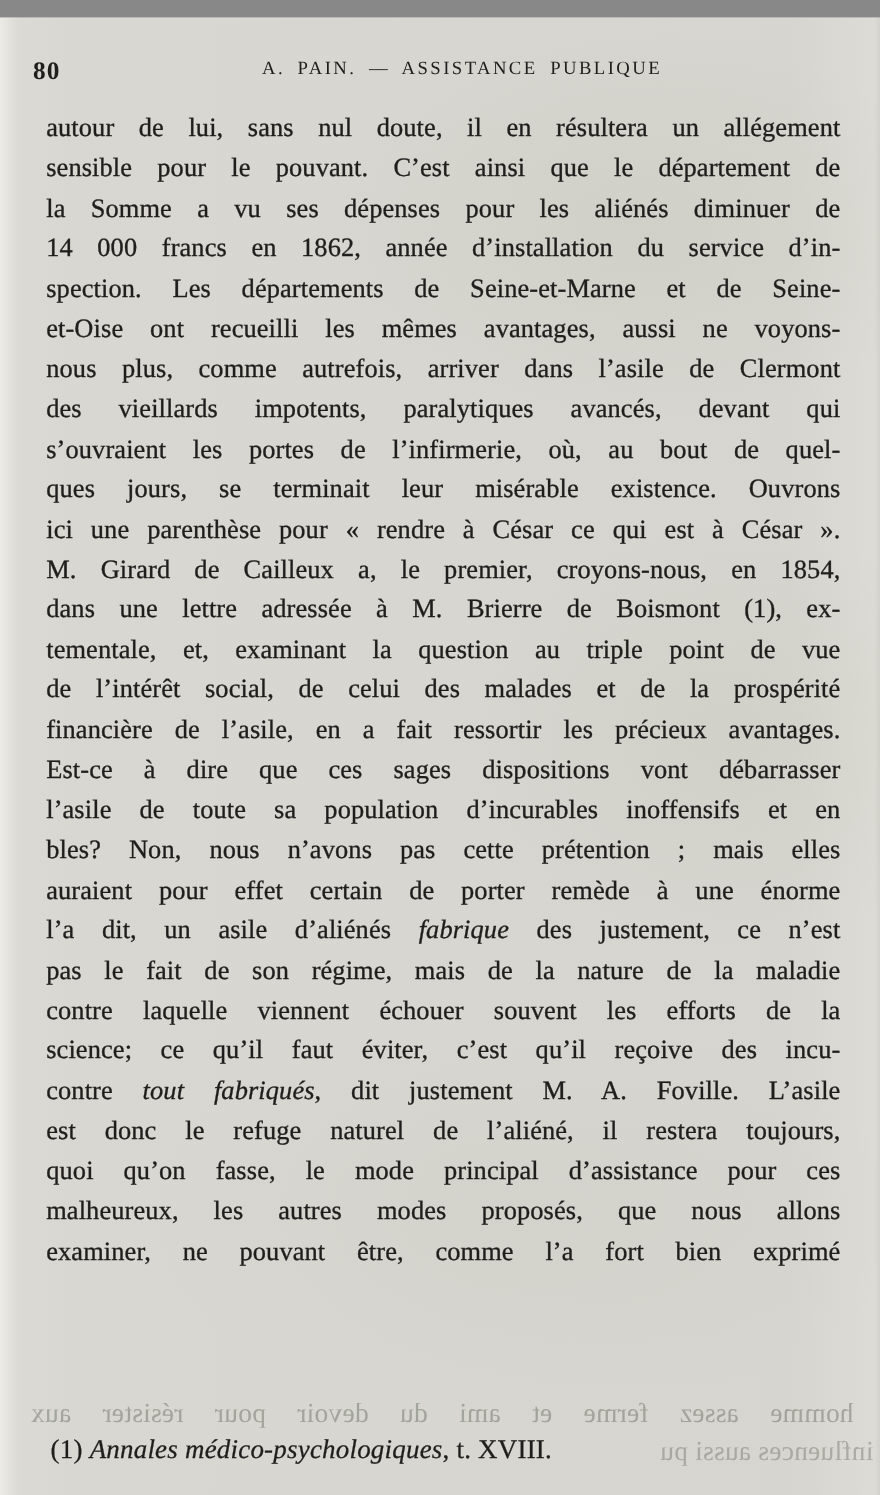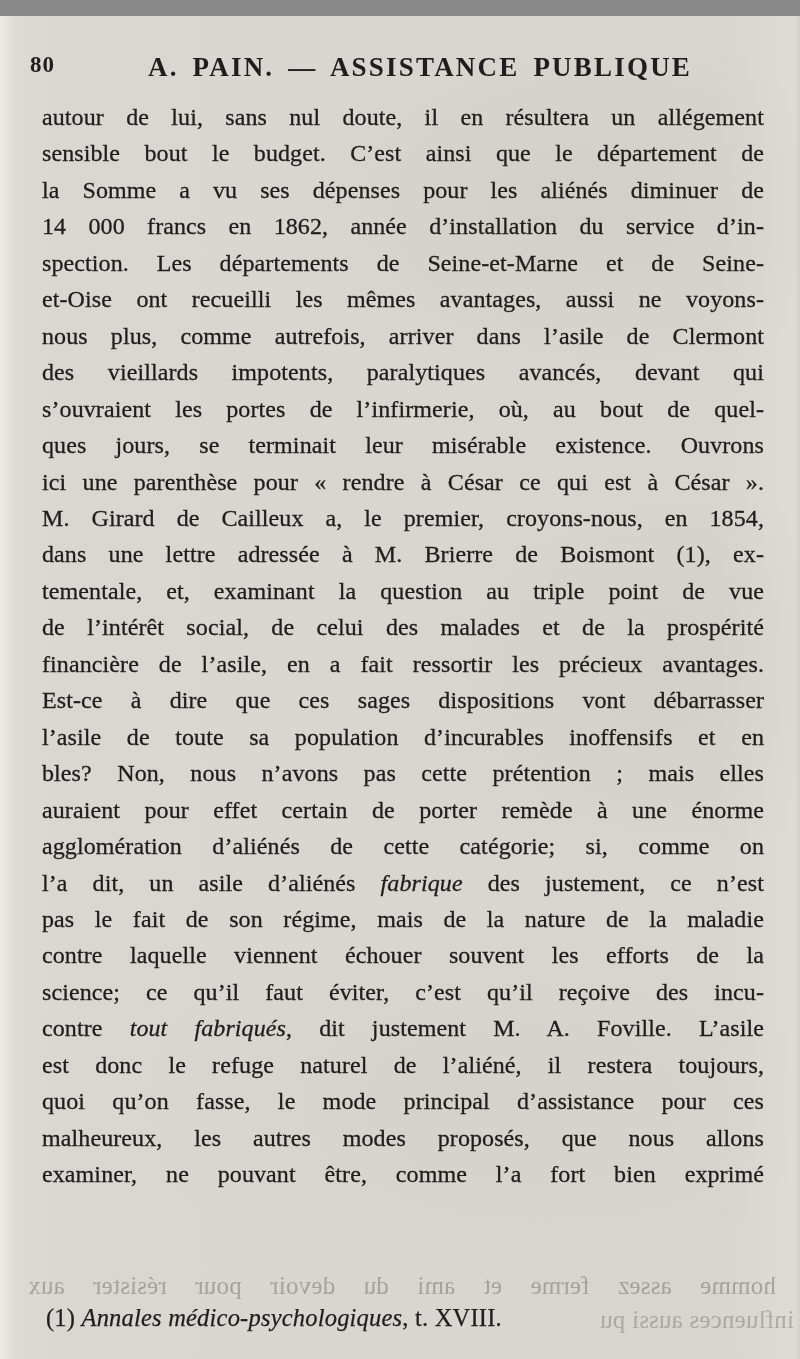--- a/index.html
+++ b/index.html
@@ -42,22 +42,22 @@
     left: 30px;
     top: 0;
     font-size: 23px;
     font-weight: 600;
     letter-spacing: 1px;
   }
   .runhead {
     display: block;
     text-align: center;
     padding-left: 40px;
-    font-size: 27px;
-    font-weight: 700;
+    font-size: 17px;
+    font-weight: 400;
     letter-spacing: 2.2px;
     word-spacing: 5px;
     white-space: nowrap;
   }
   .bodytext {
     position: absolute;
     top: 83px;
     left: 42px;
     width: 722px;
     font-size: 24px;
@@ -112,40 +112,39 @@
 
 <div class="page">
 
   <div class="header">
     <span class="pagenum">80</span>
     <span class="runhead">A. PAIN. — ASSISTANCE PUBLIQUE</span>
   </div>
 
   <div class="bodytext">
     <div class="line">autour de lui, sans nul doute, il en résultera un allégement</div>
-    <div class="line">sensible bout le budget. C’est ainsi que le département de</div>
+    <div class="line">sensible pour le pouvant. C’est ainsi que le département de</div>
     <div class="line">la Somme a vu ses dépenses pour les aliénés diminuer de</div>
     <div class="line">14 000 francs en 1862, année d’installation du service d’in-</div>
     <div class="line">spection. Les départements de Seine-et-Marne et de Seine-</div>
     <div class="line">et-Oise ont recueilli les mêmes avantages, aussi ne voyons-</div>
     <div class="line">nous plus, comme autrefois, arriver dans l’asile de Clermont</div>
     <div class="line">des vieillards impotents, paralytiques avancés, devant qui</div>
     <div class="line">s’ouvraient les portes de l’infirmerie, où, au bout de quel-</div>
     <div class="line">ques jours, se terminait leur misérable existence. Ouvrons</div>
     <div class="line">ici une parenthèse pour « rendre à César ce qui est à César ».</div>
     <div class="line">M. Girard de Cailleux a, le premier, croyons-nous, en 1854,</div>
     <div class="line">dans une lettre adressée à M. Brierre de Boismont (1), ex-</div>
     <div class="line">tementale, et, examinant la question au triple point de vue</div>
     <div class="line">de l’intérêt social, de celui des malades et de la prospérité</div>
     <div class="line">financière de l’asile, en a fait ressortir les précieux avantages.</div>
     <div class="line">Est-ce à dire que ces sages dispositions vont débarrasser</div>
     <div class="line">l’asile de toute sa population d’incurables inoffensifs et en</div>
     <div class="line">bles? Non, nous n’avons pas cette prétention ; mais elles</div>
     <div class="line">auraient pour effet certain de porter remède à une énorme</div>
-    <div class="line">agglomération d’aliénés de cette catégorie; si, comme on</div>
     <div class="line"><span>l’a dit, un asile d’aliénés </span><span class="it">fabrique</span><span> des justement, ce n’est</span></div>
     <div class="line">pas le fait de son régime, mais de la nature de la maladie</div>
     <div class="line">contre laquelle viennent échouer souvent les efforts de la</div>
     <div class="line">science; ce qu’il faut éviter, c’est qu’il reçoive des incu-</div>
     <div class="line"><span>contre </span><span class="it">tout fabriqués</span><span>, dit justement M. A. Foville. L’asile</span></div>
     <div class="line">est donc le refuge naturel de l’aliéné, il restera toujours,</div>
     <div class="line">quoi qu’on fasse, le mode principal d’assistance pour ces</div>
     <div class="line">malheureux, les autres modes proposés, que nous allons</div>
     <div class="line">examiner, ne pouvant être, comme l’a fort bien exprimé</div>
   </div>

